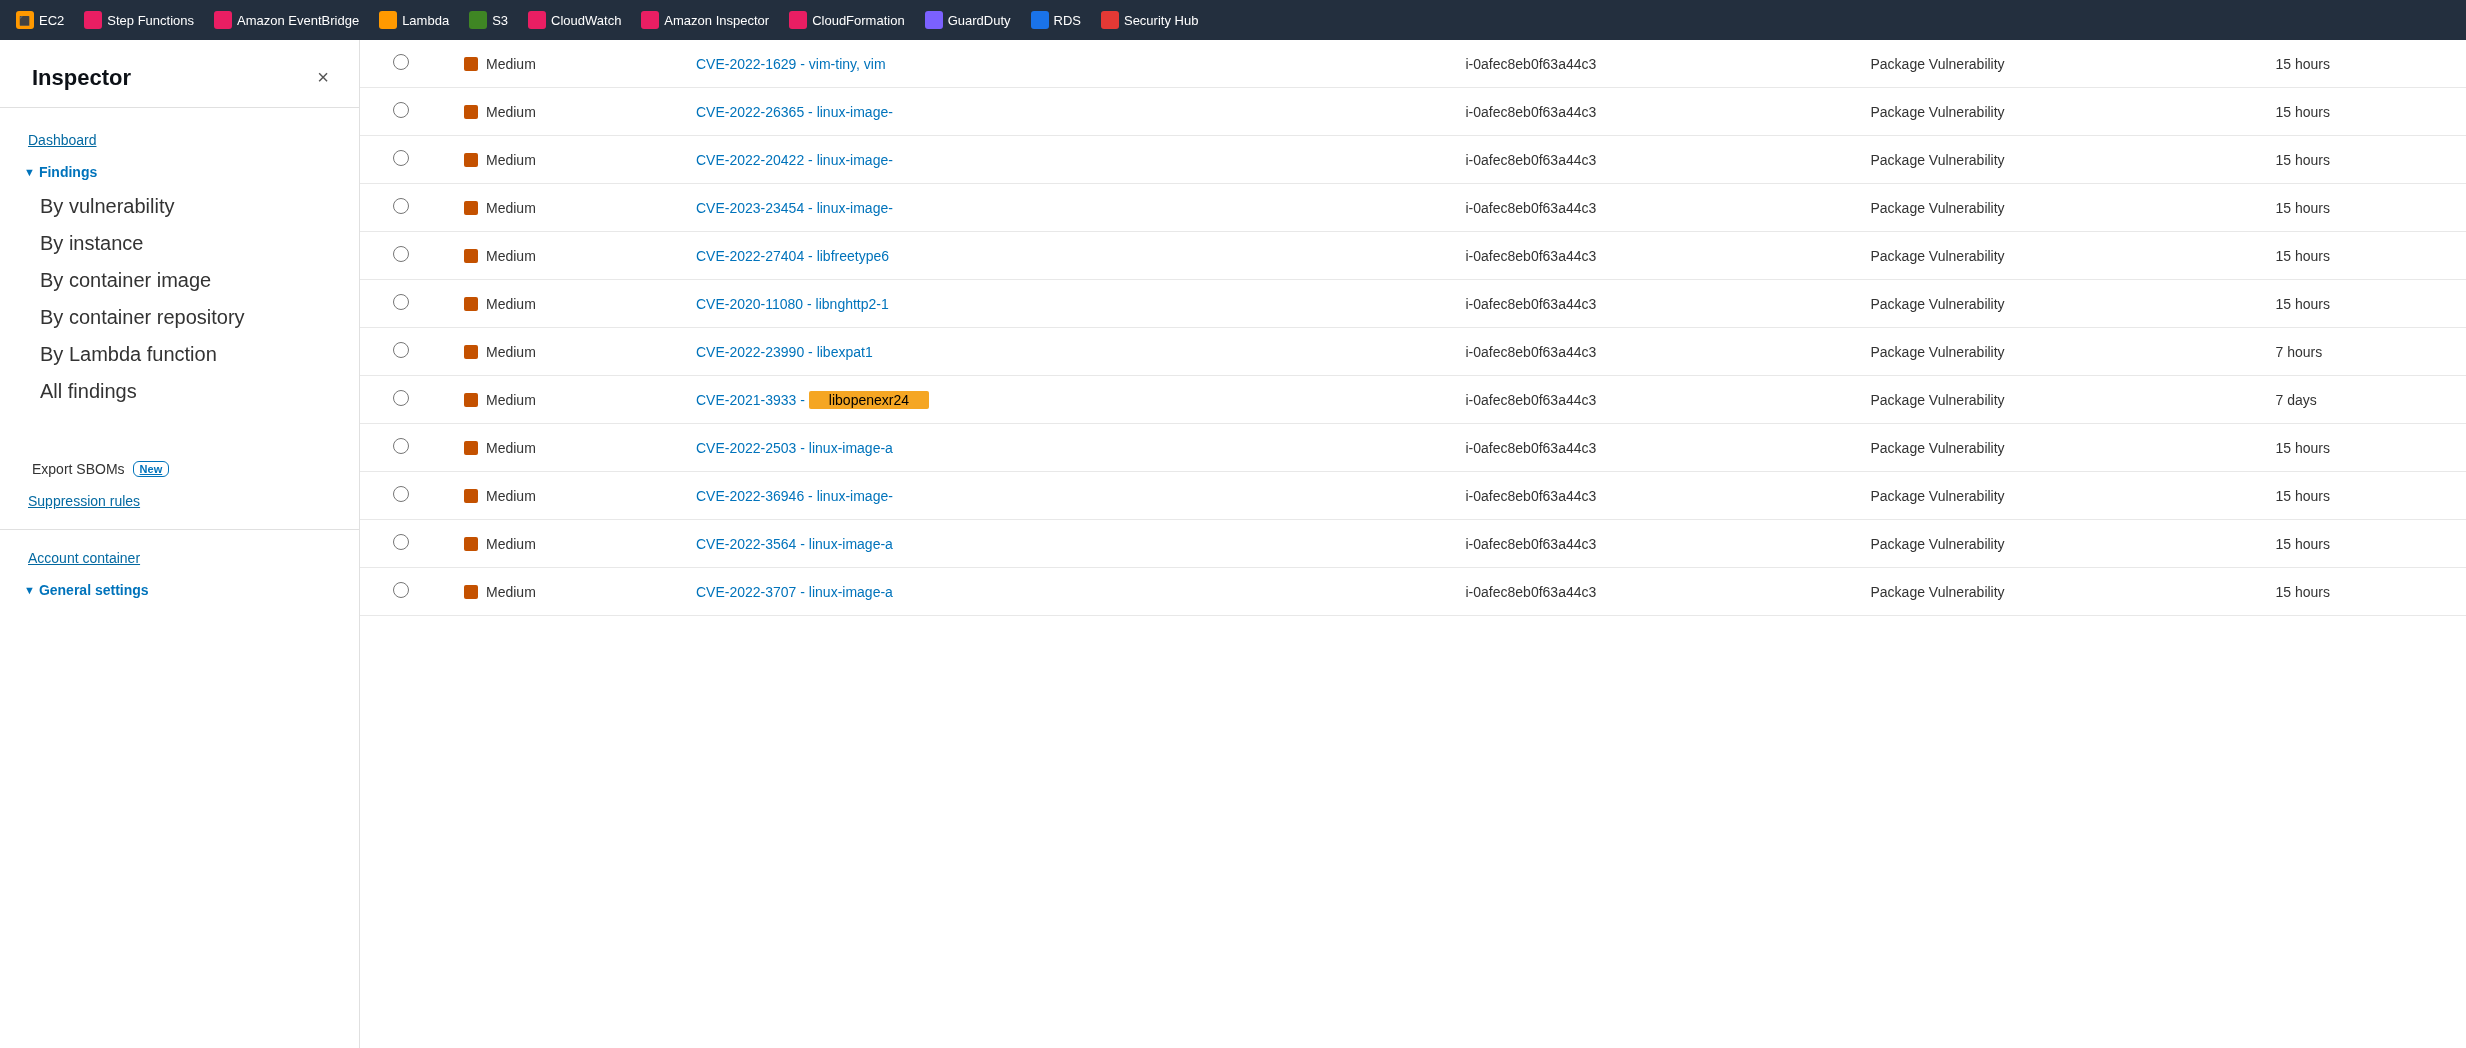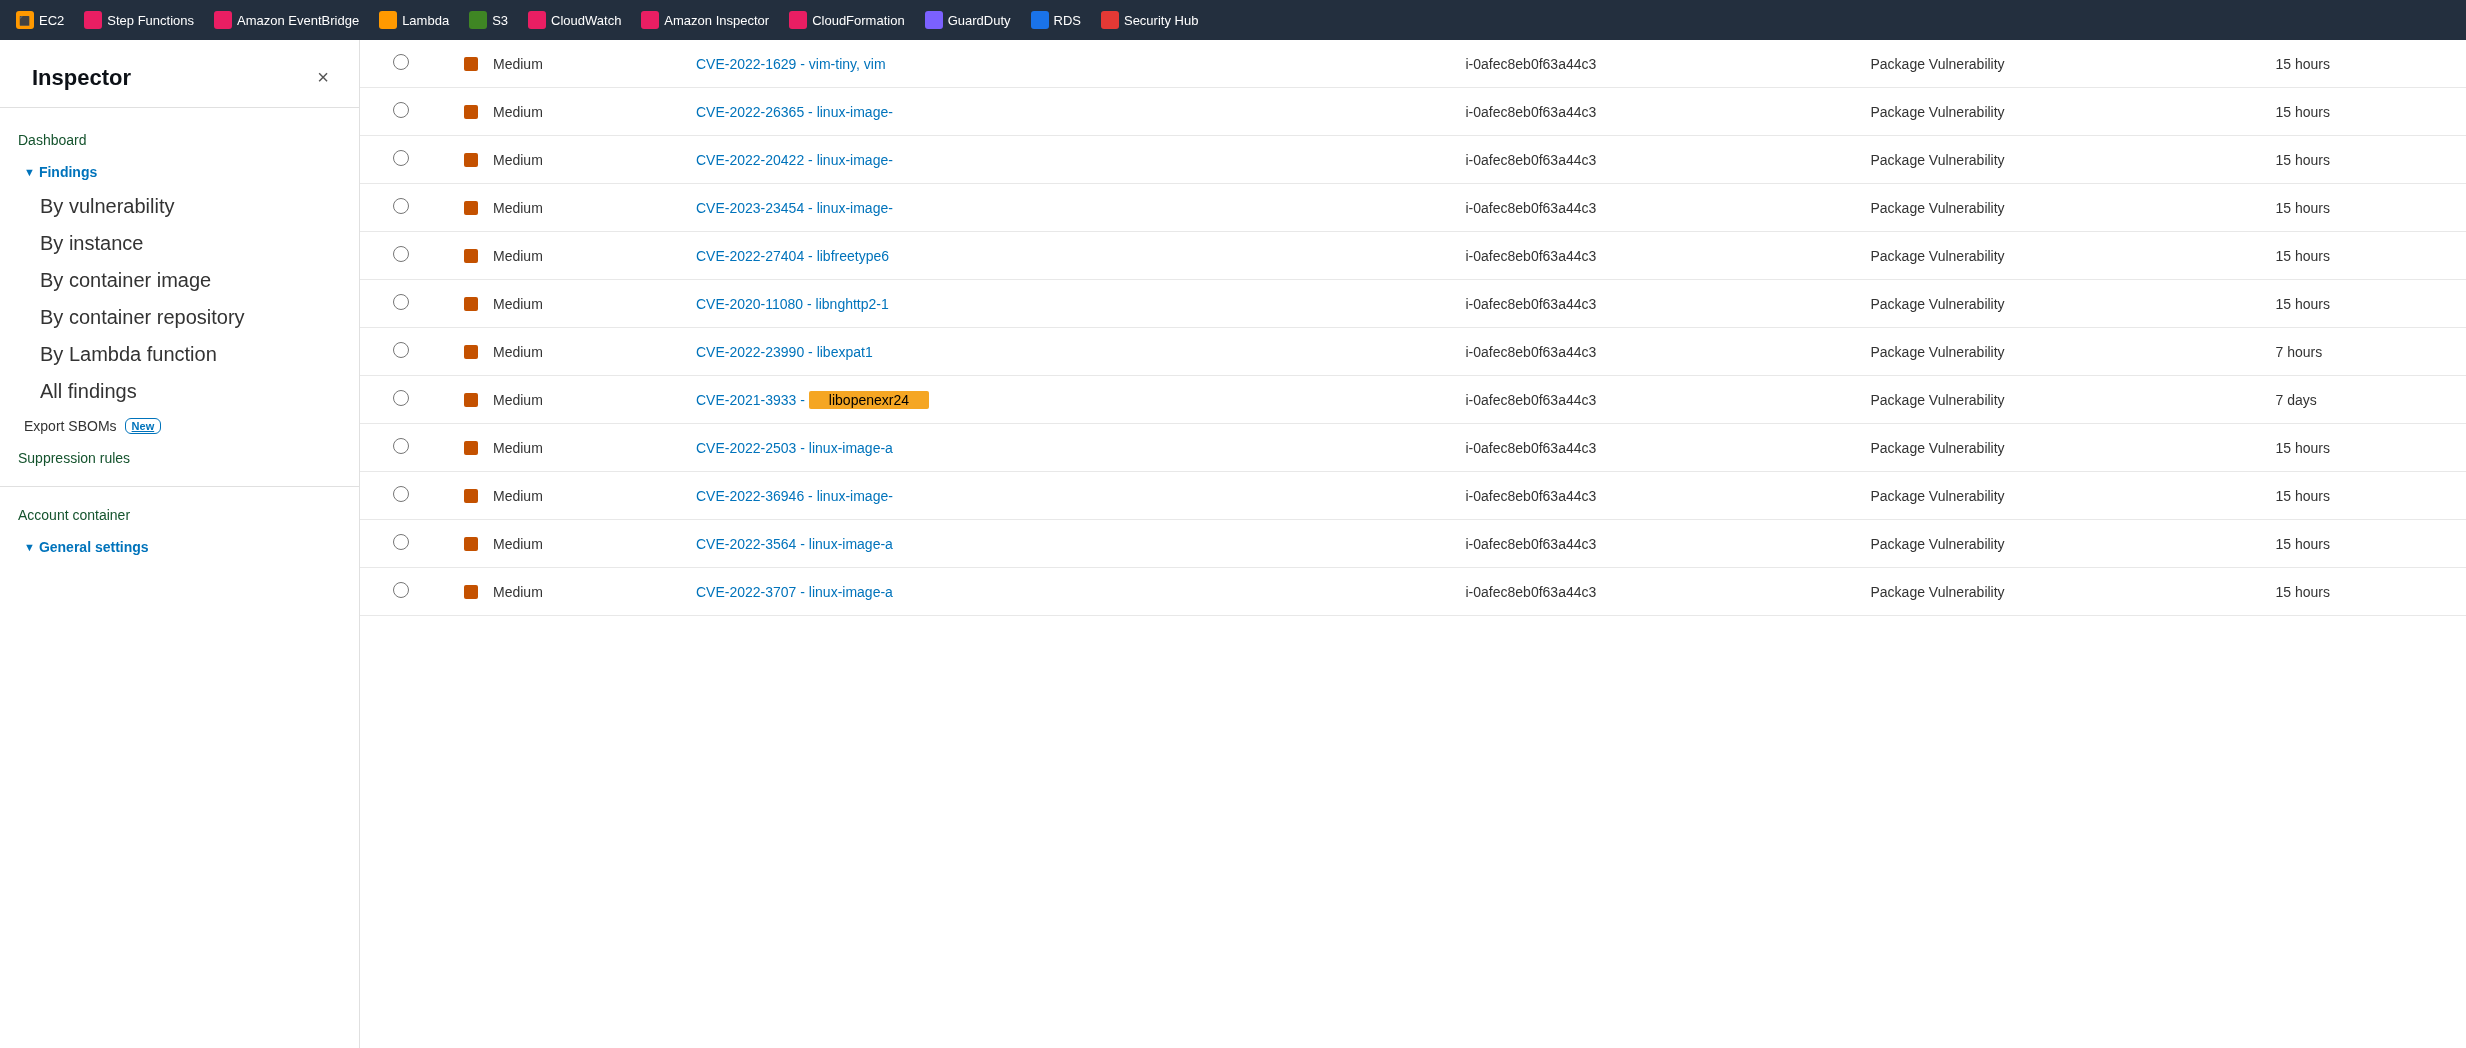--- a/index.html
+++ b/index.html
@@ -70,51 +70,53 @@
       border: none;
       font-size: 20px;
       cursor: pointer;
       color: #555;
       padding: 2px 6px;
     }
     .sidebar-nav {
       padding: 16px 0;
     }
     .nav-group-item {
-      padding: 8px 18px;
-      color: #14532d;
+      padding: 8px 28px;
+      color: #0369a1;
       cursor: pointer;
       font-size: 14px;
+      text-decoration: underline;
     }
     .nav-section-label {
       padding: 8px 24px;
       color: #0073bb;
       font-weight: 700;
       font-size: 14px;
       display: flex;
       align-items: center;
       gap: 4px;
     }
     .nav-section-label .arrow {
       font-size: 11px;
     }
     .nav-sub-item {
       padding: 7px 24px 7px 40px;
       color: #333;
       cursor: pointer;
       font-size: 20px;
     }
     .nav-export {
-      padding: 8px 24px;
+      padding: 8px 32px;
       color: #333;
       cursor: pointer;
       font-size: 14px;
       display: flex;
       align-items: center;
       gap: 8px;
+      margin-top: 43px;
     }
     .new-badge {
       background: #fff;
       border: 1px solid #0073bb;
       color: #0073bb;
       font-size: 11px;
       font-weight: 600;
       padding: 1px 6px;
       border-radius: 6px;
       text-decoration: underline;
@@ -147,21 +149,21 @@
     .col-checkbox { width: 40px; text-align: center; }
     .col-severity { width: 120px; }
     .col-title { width: 380px; }
     .col-resource { width: 200px; }
     .col-type { width: 200px; }
     .col-age { width: 100px; }
 
     .severity-indicator {
       display: flex;
       align-items: center;
-      gap: 15px;
+      gap: 8px;
       padding-left: 11px;
     }
     .severity-box {
       width: 14px;
       height: 14px;
       background: #c45100;
       border-radius: 2px;
       flex-shrink: 0;
     }
     .finding-link {

